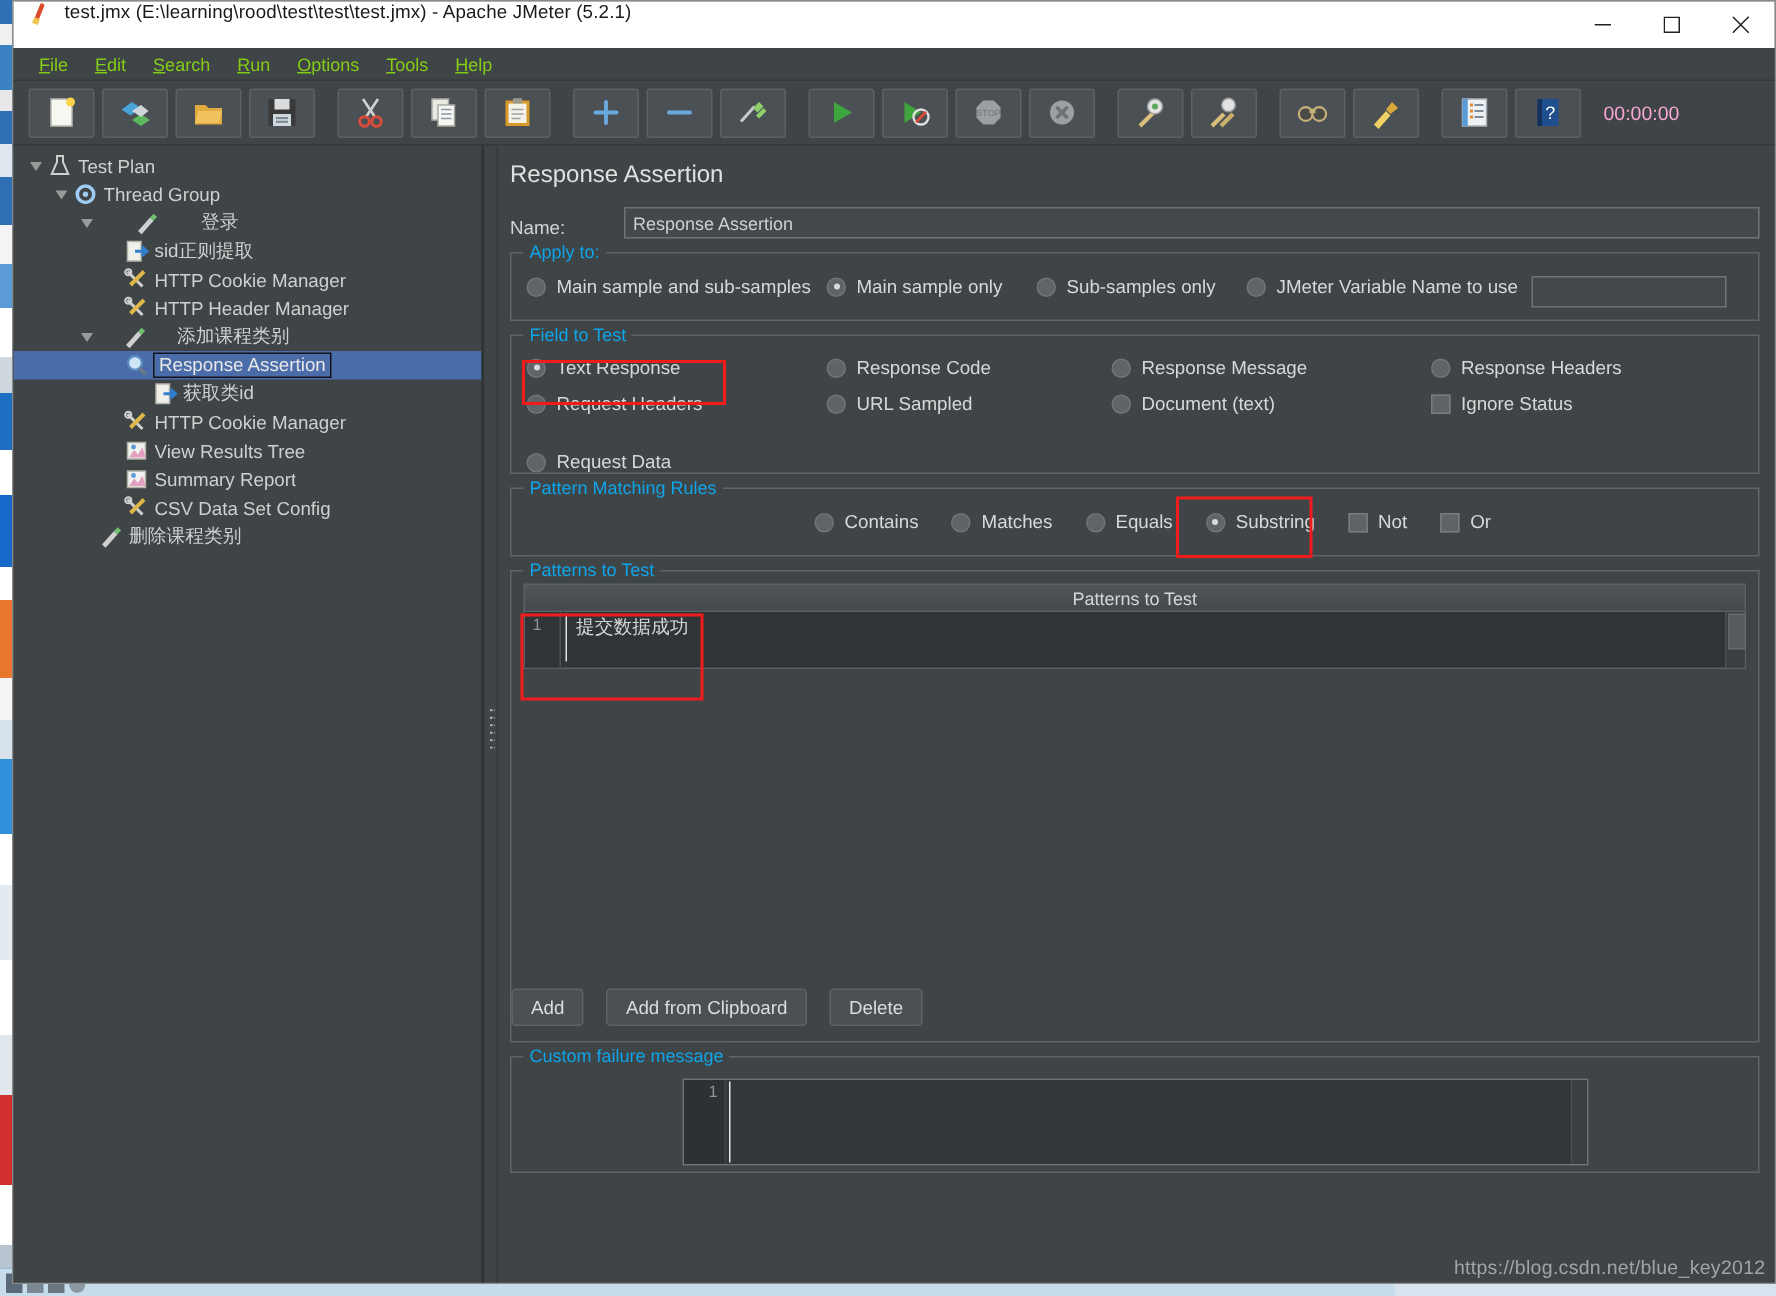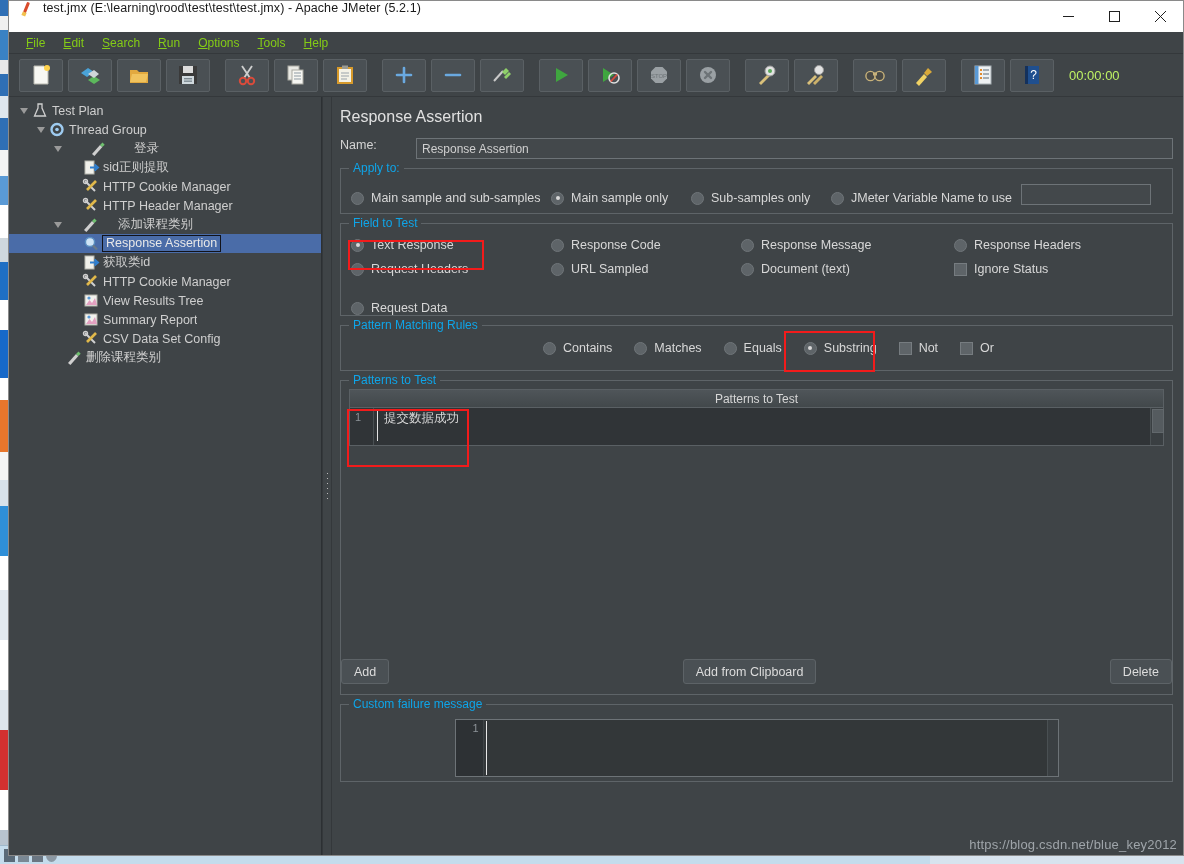--- a/index.html
+++ b/index.html
@@ -123,21 +123,21 @@
     width: 44px; height: 33px;
     background: #4a5054;
     border: 1px solid #5a6064;
     border-radius: 2px;
     margin-right: 5px;
     display: flex; align-items: center; justify-content: center;
     position: relative;
   }
   .tb-sep { width: 10px; height: 33px; }
   #timer {
-    margin-left: 10px; font-size: 13px; color: #bef264;
+    margin-left: 10px; font-size: 13px; color: #f9a8d4;
     font-family: "Liberation Sans", sans-serif;
   }
 
   
   .ic { width: 22px; height: 22px; position: relative; display:block; }
 
   
   #body-split { flex: 1 1 auto; display: flex; min-height: 0; position: relative; }
 
   
@@ -193,21 +193,21 @@
   
   #main-panel {
     flex: 1 1 auto; background: #3f4447;
     padding: 8px 10px 0 8px;
     overflow: hidden; position: relative; min-width: 0;
   }
   #panel-title {
     font-size: 16px; color: #e0e0e0; margin: 3px 0 12px 0;
   }
 
-  .field-row { display: flex; align-items: flex-start; margin-bottom: 9px; }
+  .field-row { display: flex; align-items: flex-end; margin-bottom: 9px; }
   .field-label {
     font-size: 12.5px; color: #d3d3d3;
     width: 76px; flex: 0 0 76px;
   }
   .text-input {
     flex: 1 1 auto; height: 21px;
     background: #43484b; border: 1px solid #6d7377;
     color: #cfcfcf; font-size: 12px;
     padding: 0 5px; outline: none;
     font-family: "Liberation Sans", sans-serif;
@@ -218,21 +218,21 @@
     border: 1px solid #5e6468;
     margin-top: 9px; position: relative;
     padding: 12px 10px 9px 10px;
   }
   .groupbox > .gb-title {
     position: absolute; top: -8px; left: 8px;
     background: #3f4447; padding: 0 4px;
     font-size: 12px; color: #0ea5e9; white-space: nowrap;
   }
 
-  .opt-row { display: flex; align-items: flex-end; }
+  .opt-row { display: flex; align-items: flex-start; }
   .opt {
     display: flex; align-items: center;
     font-size: 12.5px; color: #d8d8d8;
     white-space: nowrap;
   }
   .radio {
     width: 13px; height: 13px; border-radius: 50%;
     background: #5e6468; border: 1px solid #6f7579;
     margin-right: 7px; flex: 0 0 13px; position: relative;
   }
@@ -618,21 +618,21 @@
           <span class="tree-label">添加课程类别</span>
         </div>
         <div class="tree-row selected" style="padding-left: 59px;">
           <span class="twisty"></span>
           <span class="titem-icon"><svg viewBox="0 0 18 17" width="18" height="17">
               <circle cx="8" cy="7" r="4.6" fill="#cfe4f5" stroke="#5a8ec0" stroke-width="1.5"></circle>
               <line x1="11" y1="10.5" x2="15" y2="14.5" stroke="#6a7a88" stroke-width="2.4"></line>
             </svg></span>
           <span class="tree-label">Response Assertion</span>
         </div>
-        <div class="tree-row" style="padding-left: 59px;">
+        <div class="tree-row" style="padding-left: 78px;">
           <span class="twisty"></span>
           <span class="titem-icon"><svg viewBox="0 0 18 17" width="18" height="17">
               <rect x="3" y="2" width="9" height="13" fill="#f0f0ea" stroke="#b6b6ae"></rect>
               <path d="M8 8.5h7M12.5 5.5l3.5 3-3.5 3" stroke="#2f7fd0" stroke-width="2" fill="none"></path>
             </svg></span>
           <span class="tree-label">获取类id</span>
         </div>
         <div class="tree-row" style="padding-left: 59px;">
           <span class="twisty"></span>
           <span class="titem-icon"><svg viewBox="0 0 18 17" width="18" height="17">
@@ -808,21 +808,21 @@
           <div class="tbl-rownum">1</div>
           <div class="tbl-cell">
             <span class="caret"></span>
             <span style="margin-left:4px">提交数据成功</span>
           </div>
           <div class="tbl-scroll"></div>
         </div>
 
         <div class="red-box" style="left:6px;top:28px;width:122px;height:58px"></div>
 
-        <div style="position:absolute;left:0;right:0;bottom:10px;display:flex;justify-content:space-between;gap:15px">
+        <div style="position:absolute;left:0;right:0;bottom:10px;display:flex;justify-content:flex-start;gap:15px">
           <button class="btn">Add</button>
           <button class="btn">Add from Clipboard</button>
           <button class="btn">Delete</button>
         </div>
       </div>
 
       <div class="groupbox" style="height:78px;padding:6px 8px">
         <div class="gb-title">Custom failure message</div>
         <div class="code-editor">
           <div class="code-gutter">1</div>

